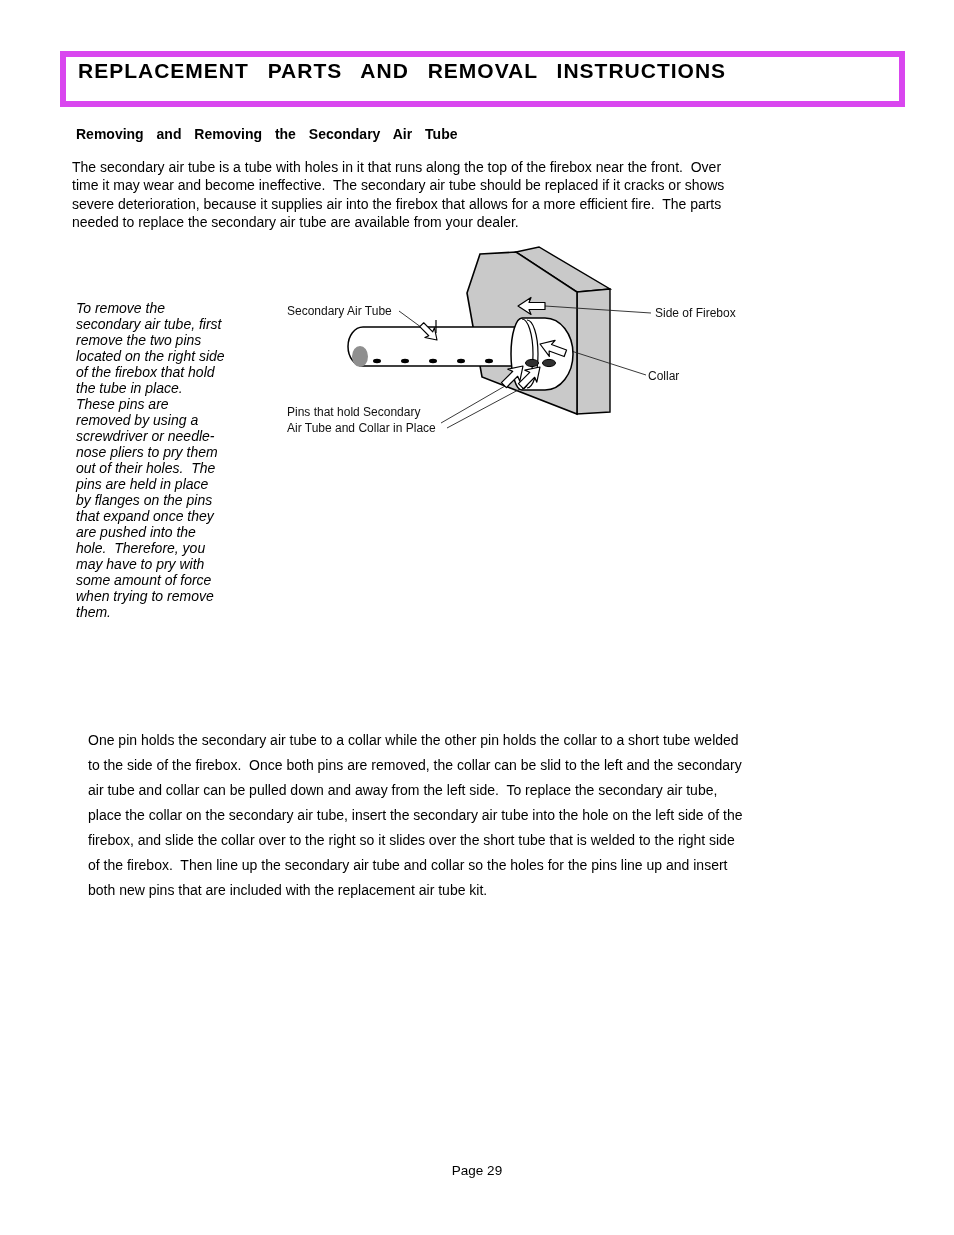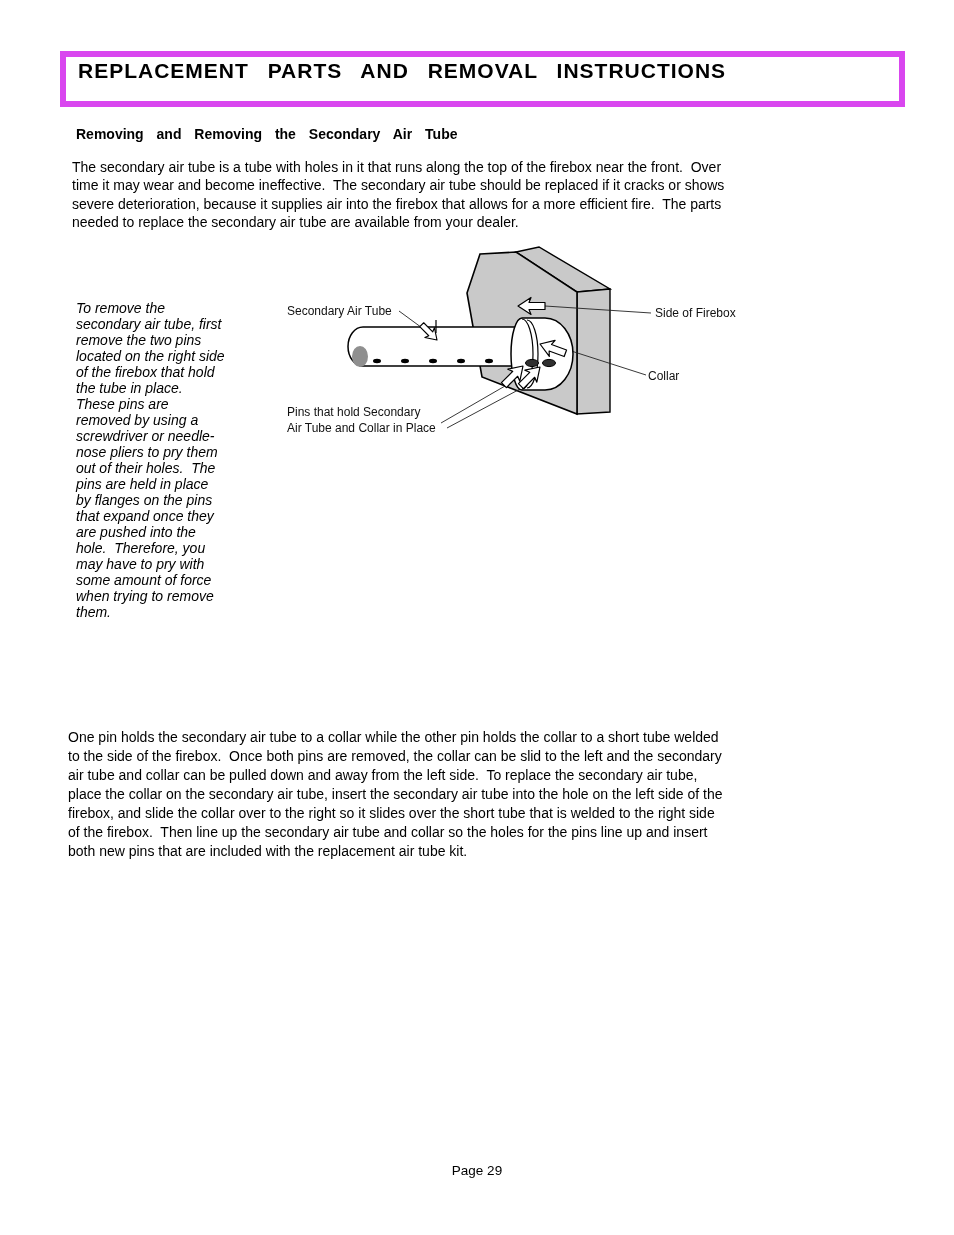--- a/index.html
+++ b/index.html
@@ -19,21 +19,21 @@
   }
   .section-heading{
     position:absolute;left:76px;top:126px;margin:0;
     font-size:14px;font-weight:bold;word-spacing:9px;white-space:pre;
   }
   .par{
     position:absolute;font-size:14px;white-space:pre;
   }
   .intro{left:72px;top:158px;line-height:18.3px;}
   .side-note{left:76px;top:300px;line-height:16px;font-style:italic;}
-  .closing{left:68px;top:728px;line-height:19px;}
+  .closing{left:88px;top:728px;line-height:25px;}
   .page-number{
     position:absolute;left:0;top:1163px;width:954px;
     text-align:center;font-size:13.5px;
   }
   svg{position:absolute;overflow:visible;}
   #diagram1{left:280px;top:240px;}
   #diagram2{left:280px;top:543px;}
   .dlabel{font-family:"Liberation Sans",sans-serif;font-size:12px;fill:#111;}
   .leader{stroke:#222;stroke-width:0.9;fill:none;}
   .outline{stroke:#000;fill:none;}

